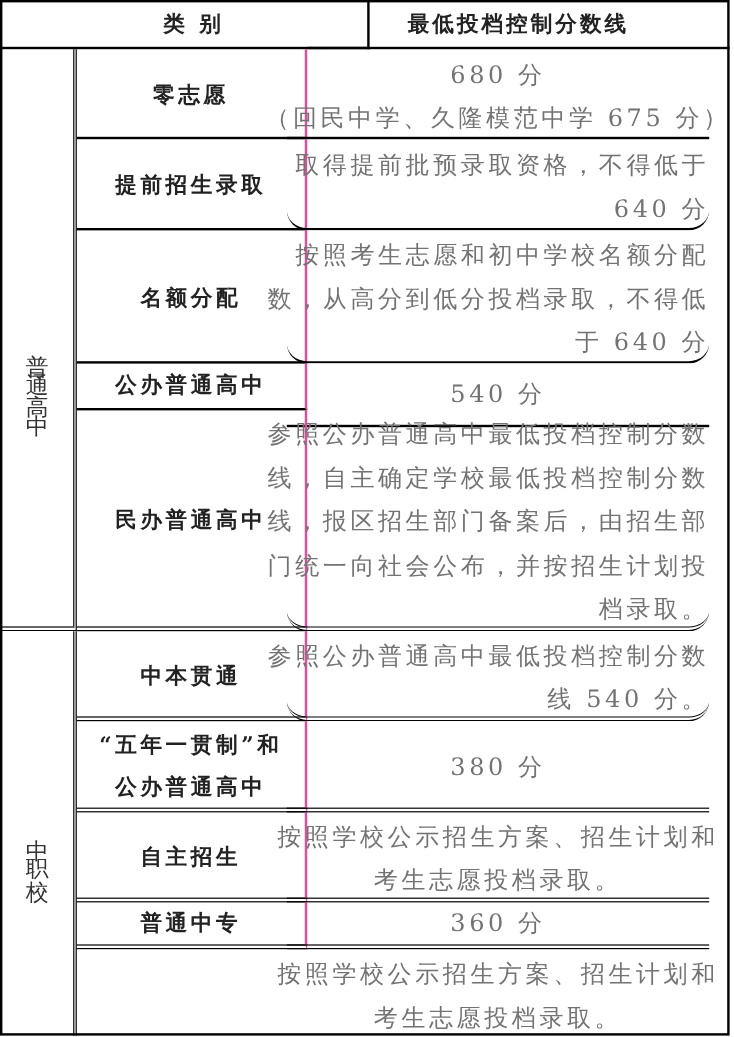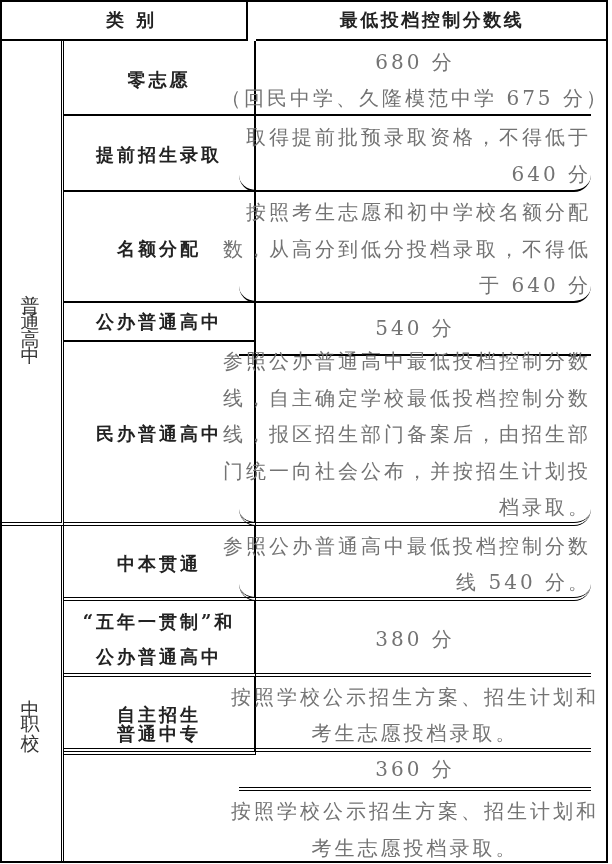--- a/index.html
+++ b/index.html
@@ -26,42 +26,42 @@
       justify-content: center;
     }
     .hdr {
       top: 0; height: 41px;
       border-bottom: 2px solid #000;
       align-items: center;
       font-weight: bold;
       font-size: 18px;
       color: #222;
     }
-    .hdr-cat { left: 0; width: 248px; border-right: 2px solid #000; letter-spacing: 12px; padding-left: 26px; }
+    .hdr-cat { left: 0; width: 308px; border-right: 2px solid #000; letter-spacing: 12px; padding-left: 26px; }
     .hdr-score { left: 256px; width: 352px; letter-spacing: 2.5px; }
 
     .group {
       left: 0; width: 64px;
       border-right: 3px double #000;
       align-items: center;
       font-size: 19px;
       color: #333;
     }
     .group-1 { top: 41px; height: 485px; border-bottom: 4px double #000; padding-top: 63px; }
     .group-2 { top: 526px; height: 337px; padding-top: 29px; }
     .group-text {
       writing-mode: vertical-rl;
       text-orientation: upright;
       letter-spacing: 17px;
       line-height: 1;
     }
 
     .label {
       left: 64px; width: 192px;
-      border-right: 2px solid #000000;
+      border-right: 2px solid #ec4899;
       align-items: center;
       font-weight: bold;
       font-size: 18px;
       color: #222;
       letter-spacing: 3px;
       line-height: 35px;
       padding-top: 3px;
     }
     .score {
       left: 239px; width: 352px;
@@ -158,21 +158,21 @@
   </div>
 
   <div class="cell label b-double" style="top:677px;height:75px;">
     <div class="line">自主招生</div>
   </div>
   <div class="cell score center b-double" style="top:677px;height:75px;">
     <div class="line">按照学校公示招生方案、招生计划和</div>
     <div class="line">考生志愿投档录取。</div>
   </div>
 
-  <div class="cell label b-double" style="top:716px;height:39px;padding-top:0;">
+  <div class="cell label b-double" style="top:752px;height:39px;padding-top:0;">
     <div class="line">普通中专</div>
   </div>
   <div class="cell score center b-double" style="top:752px;height:39px;padding-top:0;">
     <div class="line">360 分</div>
   </div>
 
   <div class="cell score center" style="top:791px;height:72px;">
     <div class="line">按照学校公示招生方案、招生计划和</div>
     <div class="line">考生志愿投档录取。</div>
   </div>

